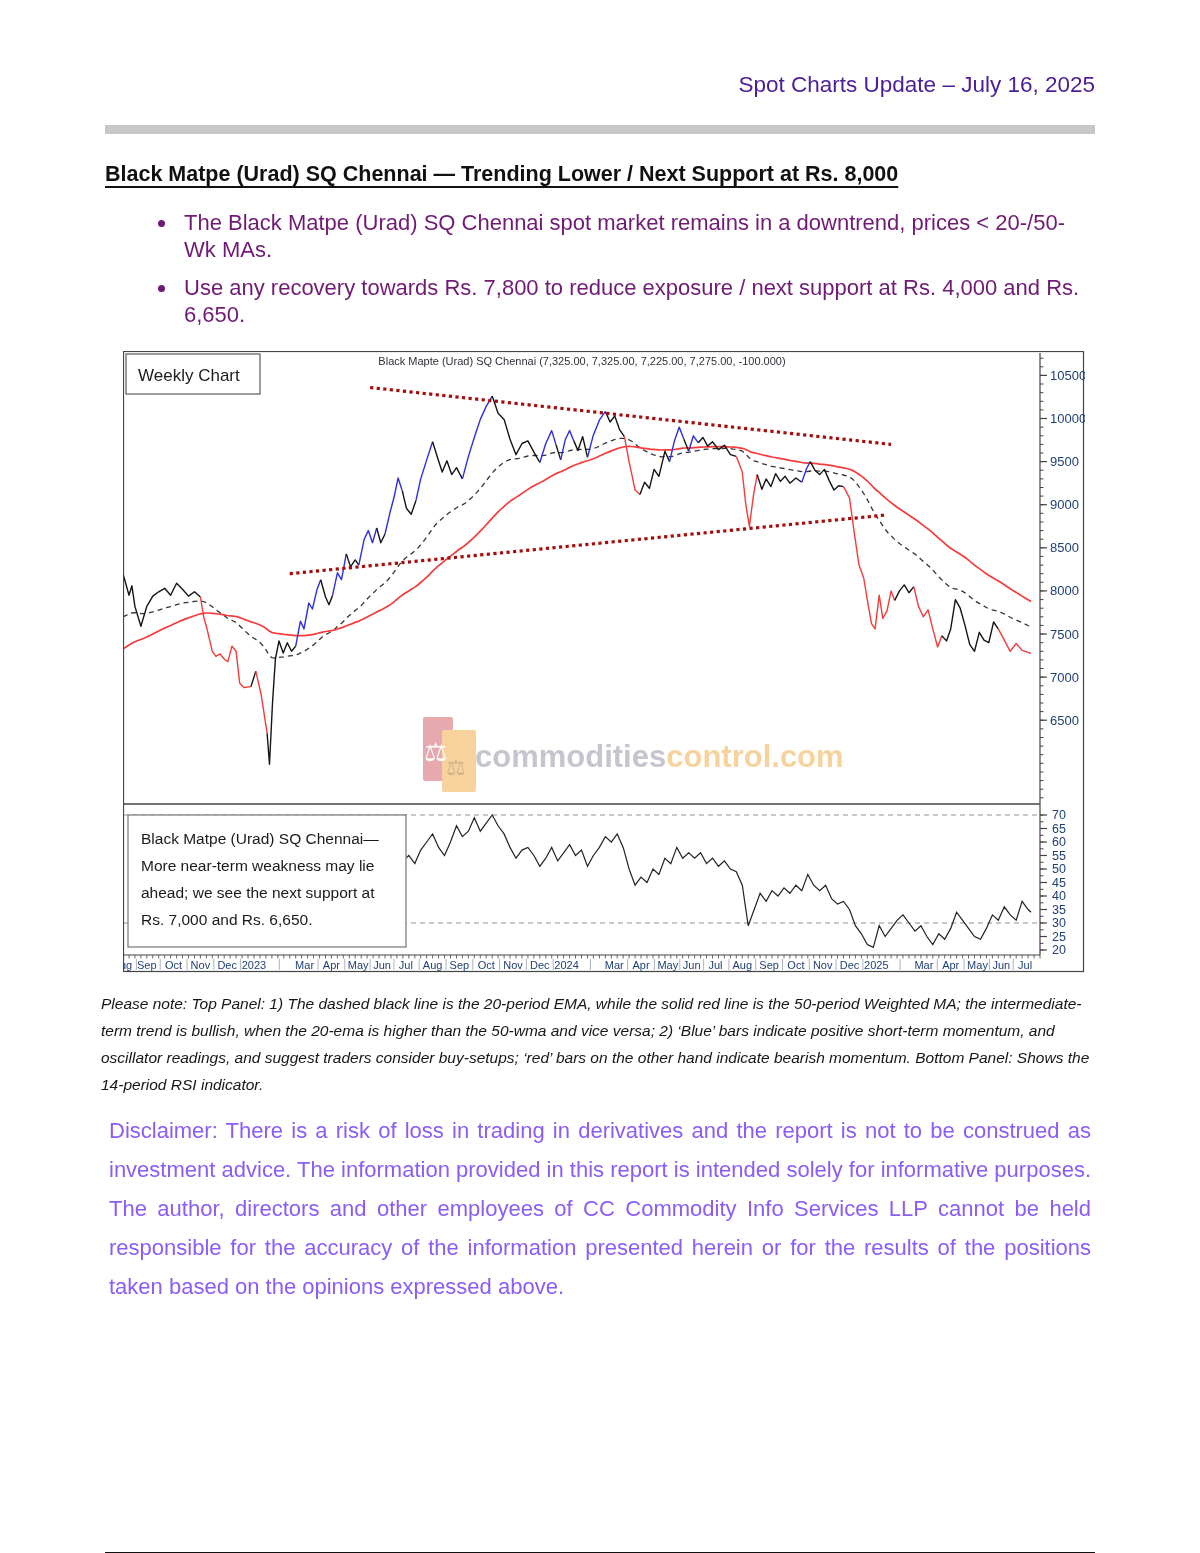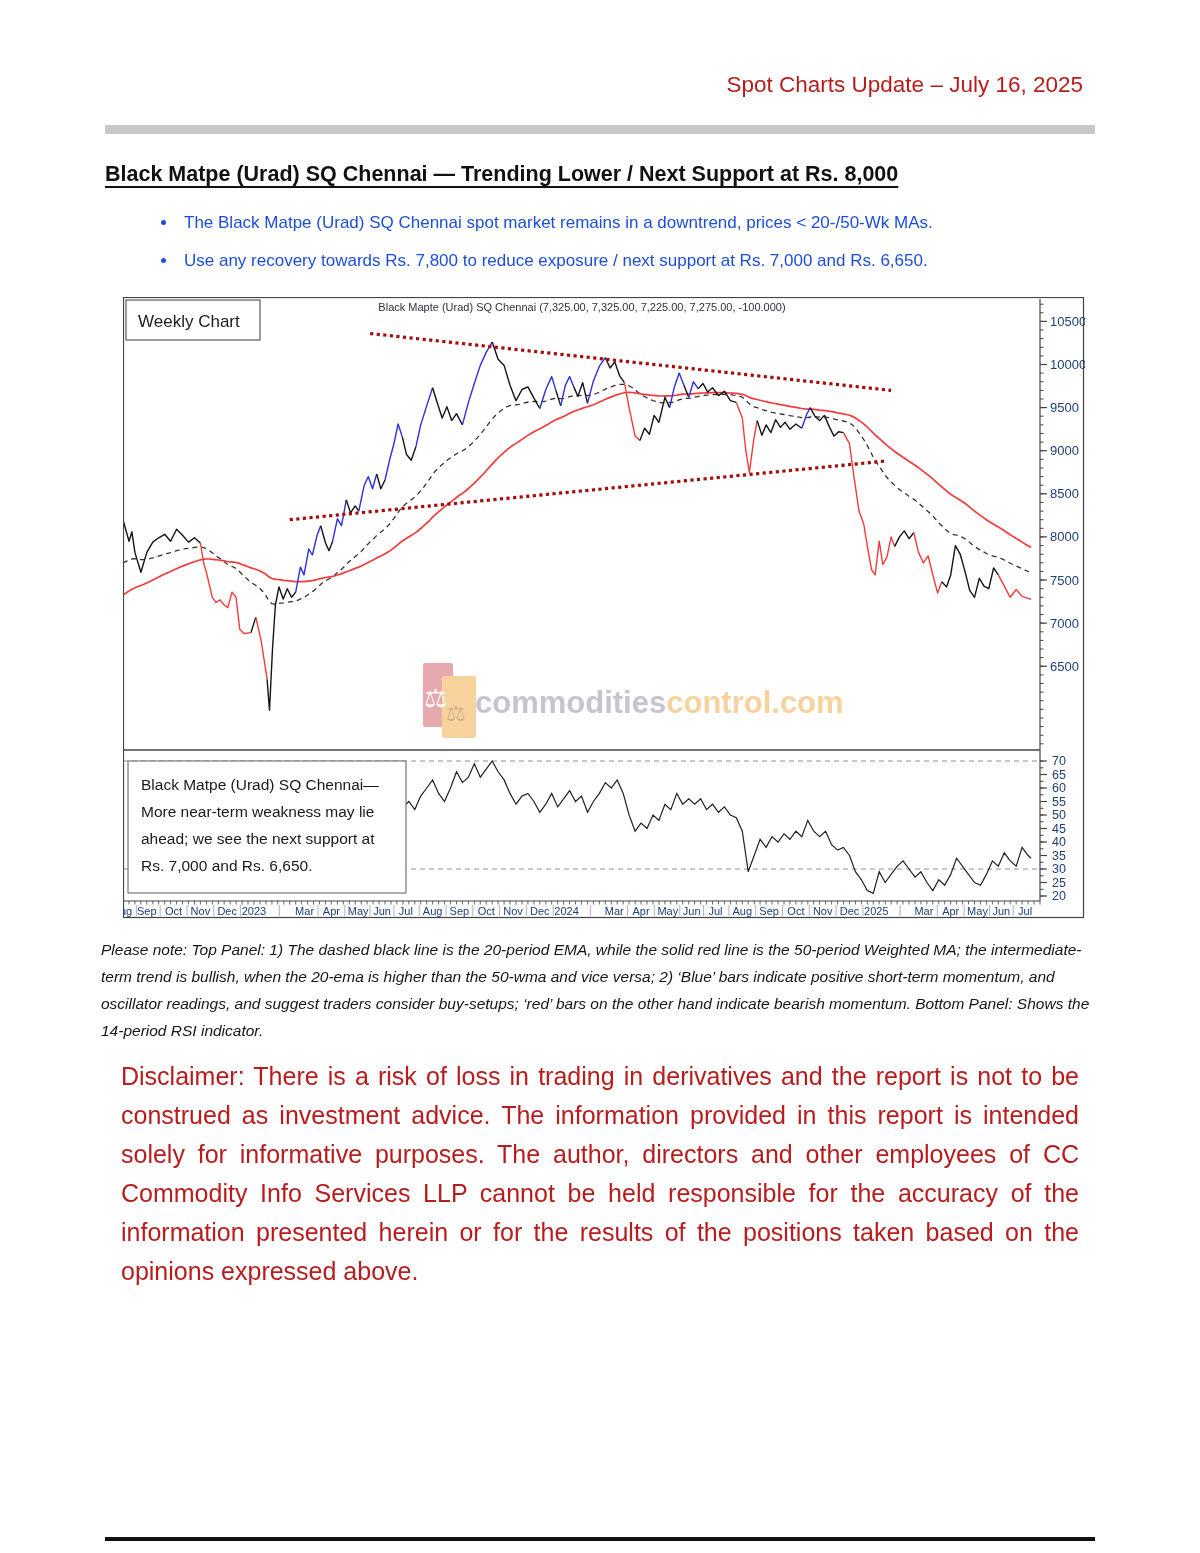--- a/index.html
+++ b/index.html
@@ -1,55 +1,55 @@
 <!DOCTYPE html>
 <html><head>
 <meta charset="utf-8">
 <style>
   html,body{margin:0;padding:0;}
   body{
     width:1200px;height:1553px;background:#ffffff;overflow:hidden;
     font-family:"Liberation Sans", sans-serif;color:#1a1a1a;
   }
   .content{padding:0 105px;}
-  .report-header{margin:72px 12px 0;text-align:right;font-size:22.5px;color:#b91c1c;}
+  .report-header{margin:72px 0 0;text-align:right;font-size:22.5px;color:#4c1d95;}
   .divider-bar{height:9px;background:#c7c7c7;margin-top:27px;}
   .section-title{
     margin:28px 0 0;font-size:21.5px;font-weight:bold;color:#111;
     text-decoration:underline;text-decoration-thickness:2px;text-underline-offset:5px;
   }
   ul.bullets{margin:22px 0 0;padding-left:73px;}
-  ul.bullets li{font-size:17px;line-height:27px;padding-left:6px;color:#1d4ed8;}
+  ul.bullets li{font-size:22px;line-height:27px;padding-left:6px;color:#701a75;}
   ul.bullets li + li{margin-top:11px;}
   .chart-wrap{margin:23px 0 0 18px;width:962px;height:622px;position:relative;}
   .chart-wrap svg{position:absolute;left:0;top:0;}
   .note{
     margin:17px -4px 0;font-style:italic;font-size:15.5px;line-height:27px;
     text-align:left;color:#161616;
   }
   .disclaimer{
-    margin:13px 16px 0;font-size:25px;line-height:39px;text-align:justify;color:#b91c1c;
+    margin:13px 4px 0;font-size:22px;line-height:39px;text-align:justify;color:#8b5cf6;
   }
   .bottom-rule{margin-top:246px;border:0;border-top:4px solid #111;height:0;}
   svg text{font-family:"Liberation Sans", sans-serif;}
 </style>
 </head>
 <body>
 
 <div class="content">
 
   <p class="report-header">Spot Charts Update – July 16, 2025</p>
 
   <div class="divider-bar"></div>
 
   <h1 class="section-title">Black Matpe (Urad) SQ Chennai — Trending Lower / Next Support at Rs. 8,000</h1>
 
   <ul class="bullets">
     <li>The Black Matpe (Urad) SQ Chennai spot market remains in a downtrend, prices &lt; 20-/50-Wk MAs.</li>
-    <li>Use any recovery towards Rs. 7,800 to reduce exposure / next support at Rs. 7,000 and Rs. 6,650.</li>
+    <li>Use any recovery towards Rs. 7,800 to reduce exposure / next support at Rs. 4,000 and Rs. 6,650.</li>
   </ul>
 
   <div class="chart-wrap">
     <svg id="chart-svg" width="962" height="622" viewBox="0 0 962 622">
 
       <g id="gen-under">
           <line x1="0" y1="464.0" x2="917" y2="464.0" stroke="#909090" stroke-width="1.1" stroke-dasharray="5,4"></line>
           <line x1="0" y1="572.0" x2="917" y2="572.0" stroke="#909090" stroke-width="1.1" stroke-dasharray="5,4"></line>
           <polyline points="279.9,509.9 285.8,504.5 291.8,512.6 297.7,499.1 303.7,491.0 309.6,482.9 315.6,496.4 321.5,504.5 327.5,491.0 333.5,474.8 339.4,485.6 345.4,480.2 351.3,466.7 357.3,480.2 363.2,472.1 369.2,464.0 375.1,474.8 381.1,482.9 387.0,496.4 393.0,507.2 399.0,499.1 404.9,496.4 410.9,504.5 416.8,515.3 422.8,507.2 428.7,496.4 434.7,509.9 440.6,501.8 446.6,493.7 452.5,504.5 458.5,499.1 464.5,515.3 470.4,504.5 476.4,496.4 482.3,485.6 488.3,491.0 494.2,482.9 500.2,496.4 506.1,518.0 512.1,534.2 518.0,526.1 524.0,531.5 530.0,518.0 535.9,523.4 541.9,507.2 547.8,512.6 553.8,496.4 559.7,507.2 565.7,501.8 571.6,507.2 577.6,501.8 583.5,512.6 589.5,507.2 595.5,515.3 601.4,509.9 607.4,518.0 613.3,520.7 619.3,534.2 625.2,574.7 631.2,558.5 637.1,542.3 643.1,550.4 649.0,539.6 655.0,545.0 661.0,536.9 666.9,542.3 672.9,534.2 678.8,539.6 684.8,523.4 690.7,534.2 696.7,539.6 702.6,534.2 708.6,547.7 714.5,553.1 720.5,550.4 726.5,558.5 732.4,574.7 738.4,582.8 744.3,593.6 750.3,596.3 756.2,574.7 762.2,585.5 768.1,577.4 774.1,569.3 780.0,563.9 786.0,572.0 792.0,580.1 797.9,574.7 803.9,585.5 809.8,593.6 815.8,582.8 821.7,588.2 827.7,577.4 833.6,561.2 839.6,569.3 845.5,577.4 851.5,585.5 857.5,588.2 863.4,577.4 869.4,563.9 875.3,569.3 881.3,555.8 887.2,563.9 893.2,569.3 899.1,550.4 905.1,558.5 908.1,561.2" fill="none" stroke="#222222" stroke-width="1.2"></polyline>
         </g>

